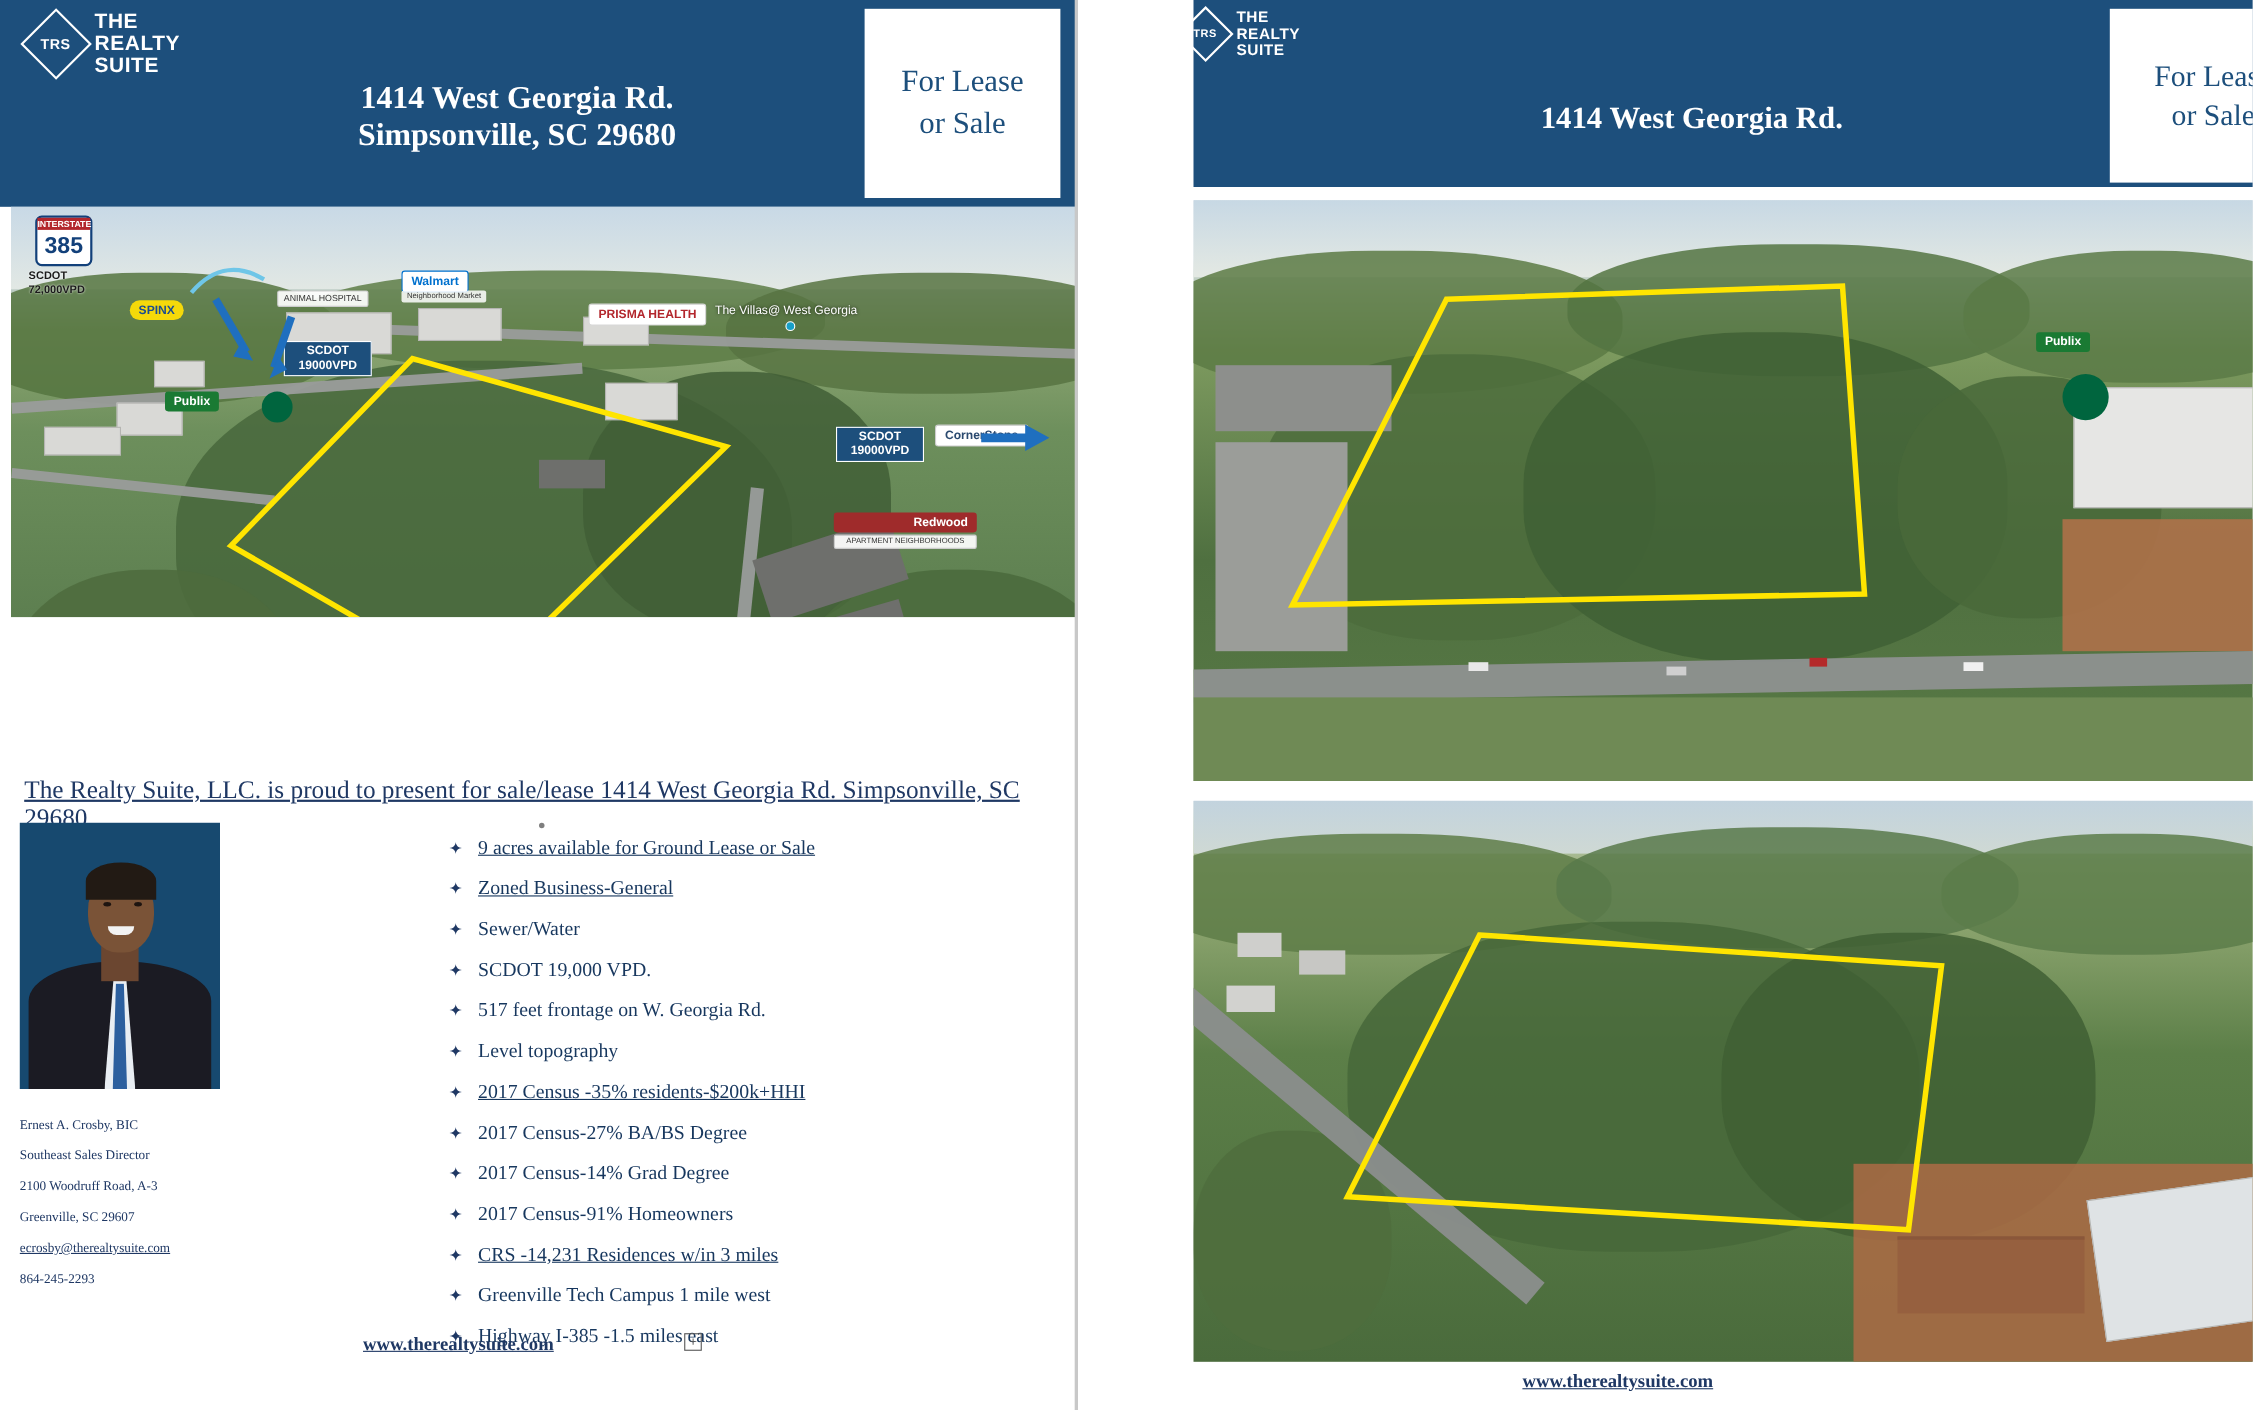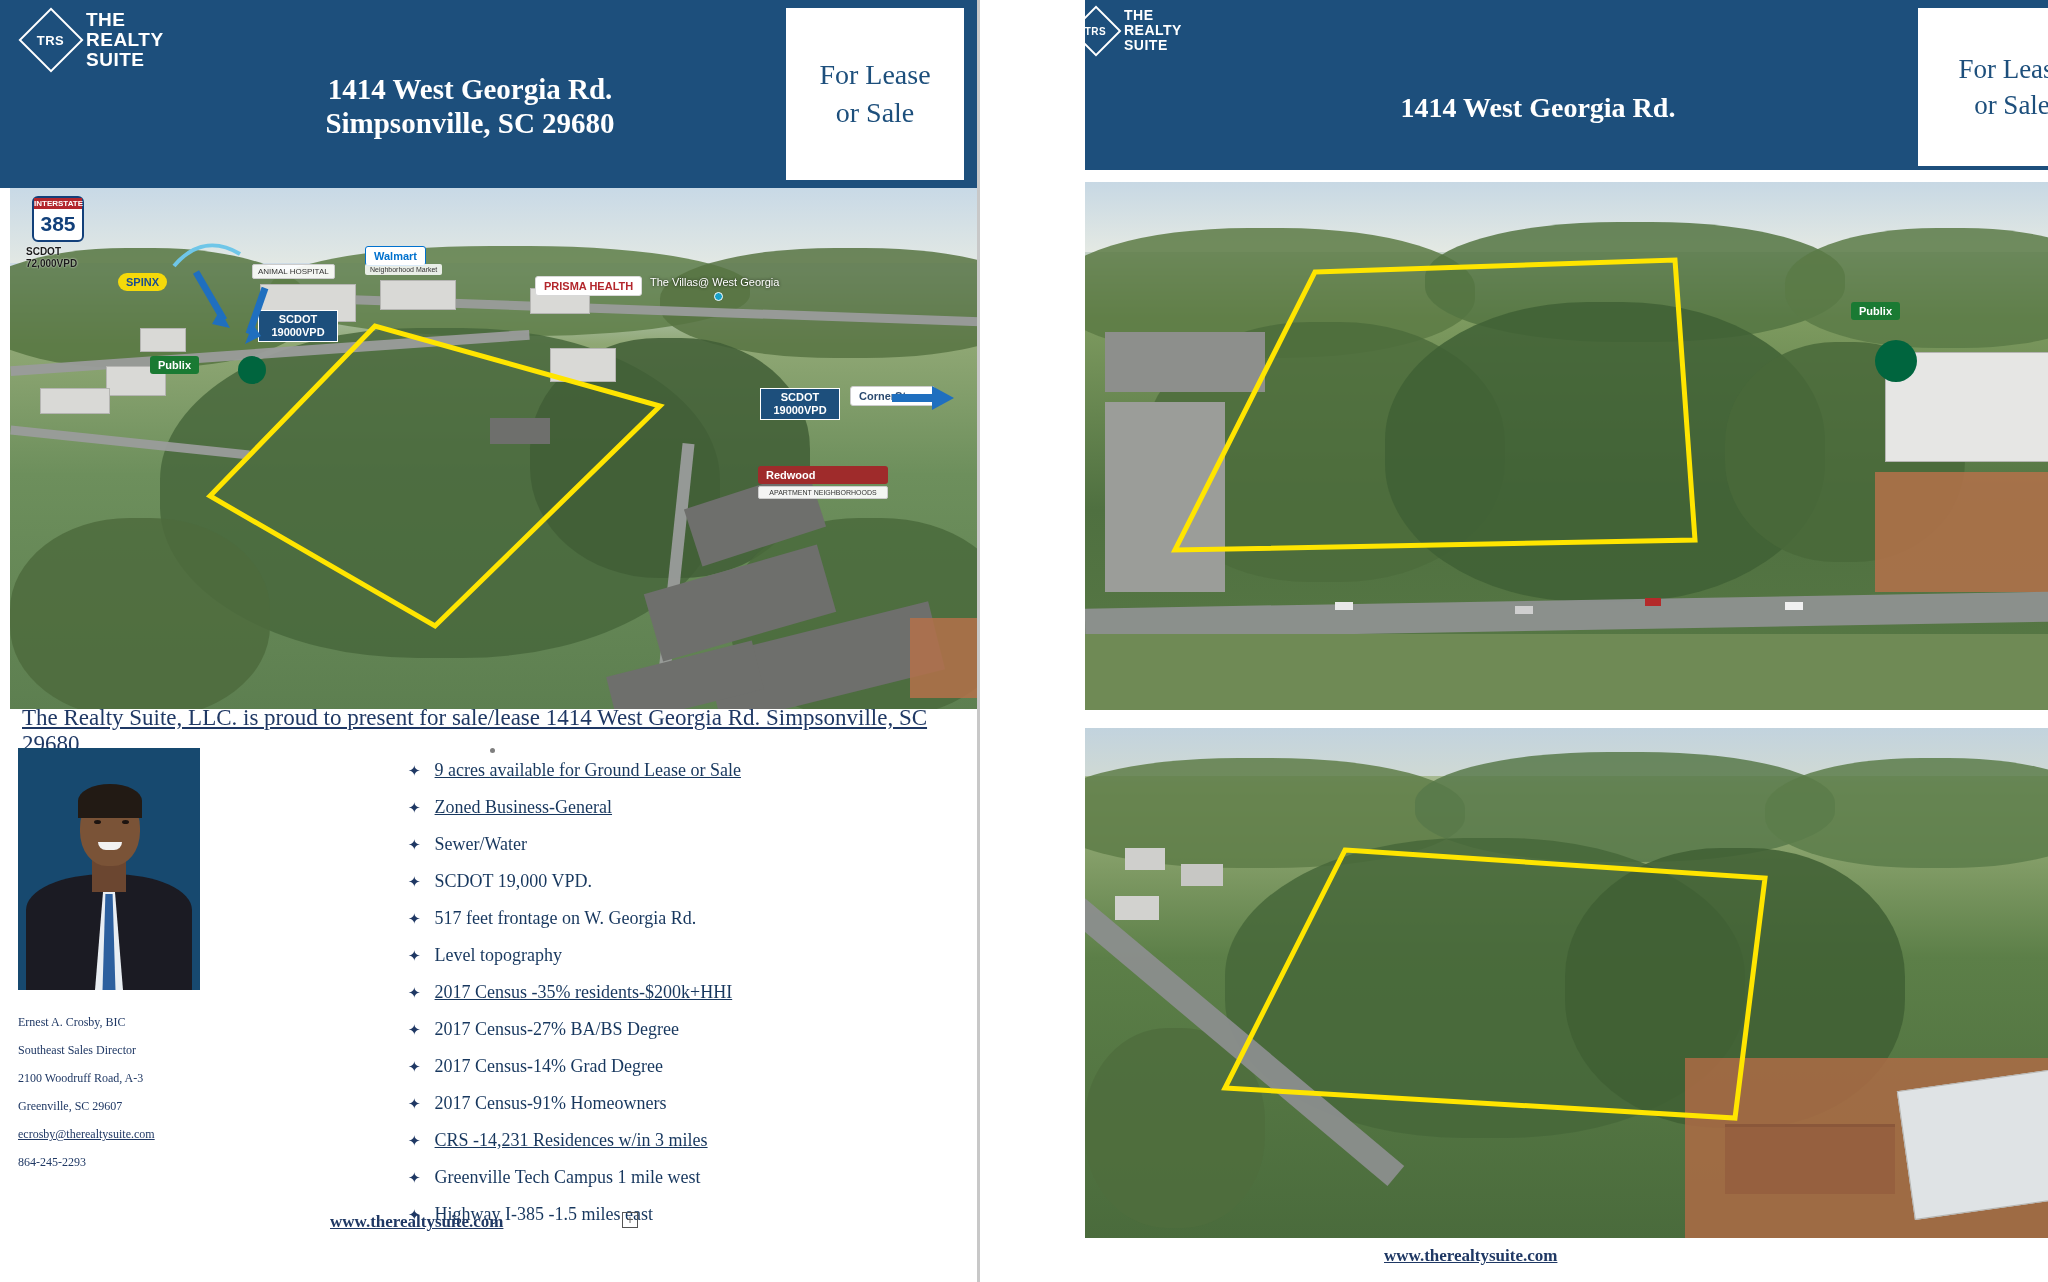--- a/index.html
+++ b/index.html
@@ -76,21 +76,21 @@
     align-items: center; justify-content: center;
     color: #1d4f7c;
     font-size: 28px;
     line-height: 38px;
   }
 
   
   .s1-photo {
     position: absolute;
     left: 10px; top: 188px;
-    width: 970px; height: 521px;
+    width: 970px; height: 373px;
     overflow: hidden;
     background: linear-gradient(#b9cfe0 0%, #cfdce6 16%, #8fa774 30%, #6d8f5c 55%, #5d7f50 100%);
   }
   .sky1 { position:absolute; left:0; top:0; width:100%; height:75px;
           background: linear-gradient(#c8d9e6, #e2e8e4); }
   .tree-mass {
     position: absolute; border-radius: 46%;
     background: #4e6f41; opacity: .85;
   }
   .road-a {
@@ -442,21 +442,21 @@
 
       <div class="white-txt-label" style="left:640px; top:88px;">The Villas@ West Georgia</div>
       <div class="dot-marker" style="left:704px; top:104px;"></div>
 
       <div class="brand-chip" style="left:140px; top:168px; background:#1a7a33; color:#ffffff; border-radius:3px;">Publix</div>
 
       <div class="brand-chip" style="left:228px; top:168px; background:#00653e; color:#ffffff; border-radius:50%; width:28px; height:28px; font-size:8px; display:flex; align-items:center; justify-content:center; text-align:center;">
         
       </div>
 
-      <div class="brand-chip" style="left:748px; top:278px; background:#9f2b2b; color:#ffffff; width:130px; text-align:left;">
+      <div class="brand-chip" style="left:748px; top:278px; background:#9f2b2b; color:#ffffff; width:130px; text-align:right;">
         <span>Redwood</span>
       </div>
       <div class="pin-label" style="left:748px; top:298px; font-size:7px; width:130px; text-align:center;">APARTMENT NEIGHBORHOODS</div>
 
       <div class="brand-chip" style="left:840px; top:198px; background:#ffffff; color:#2b4a6f; border:1px solid #cccccc;">CornerStone</div>
 
       <svg style="position:absolute; left:180px; top:80px; width:60px; height:70px;">
         <path d="M6,4 L34,52" stroke="#1f6fbf" stroke-width="7" fill="none"></path>
         <polygon points="30,42 40,60 22,56" fill="#1f6fbf"></polygon>
       </svg>

